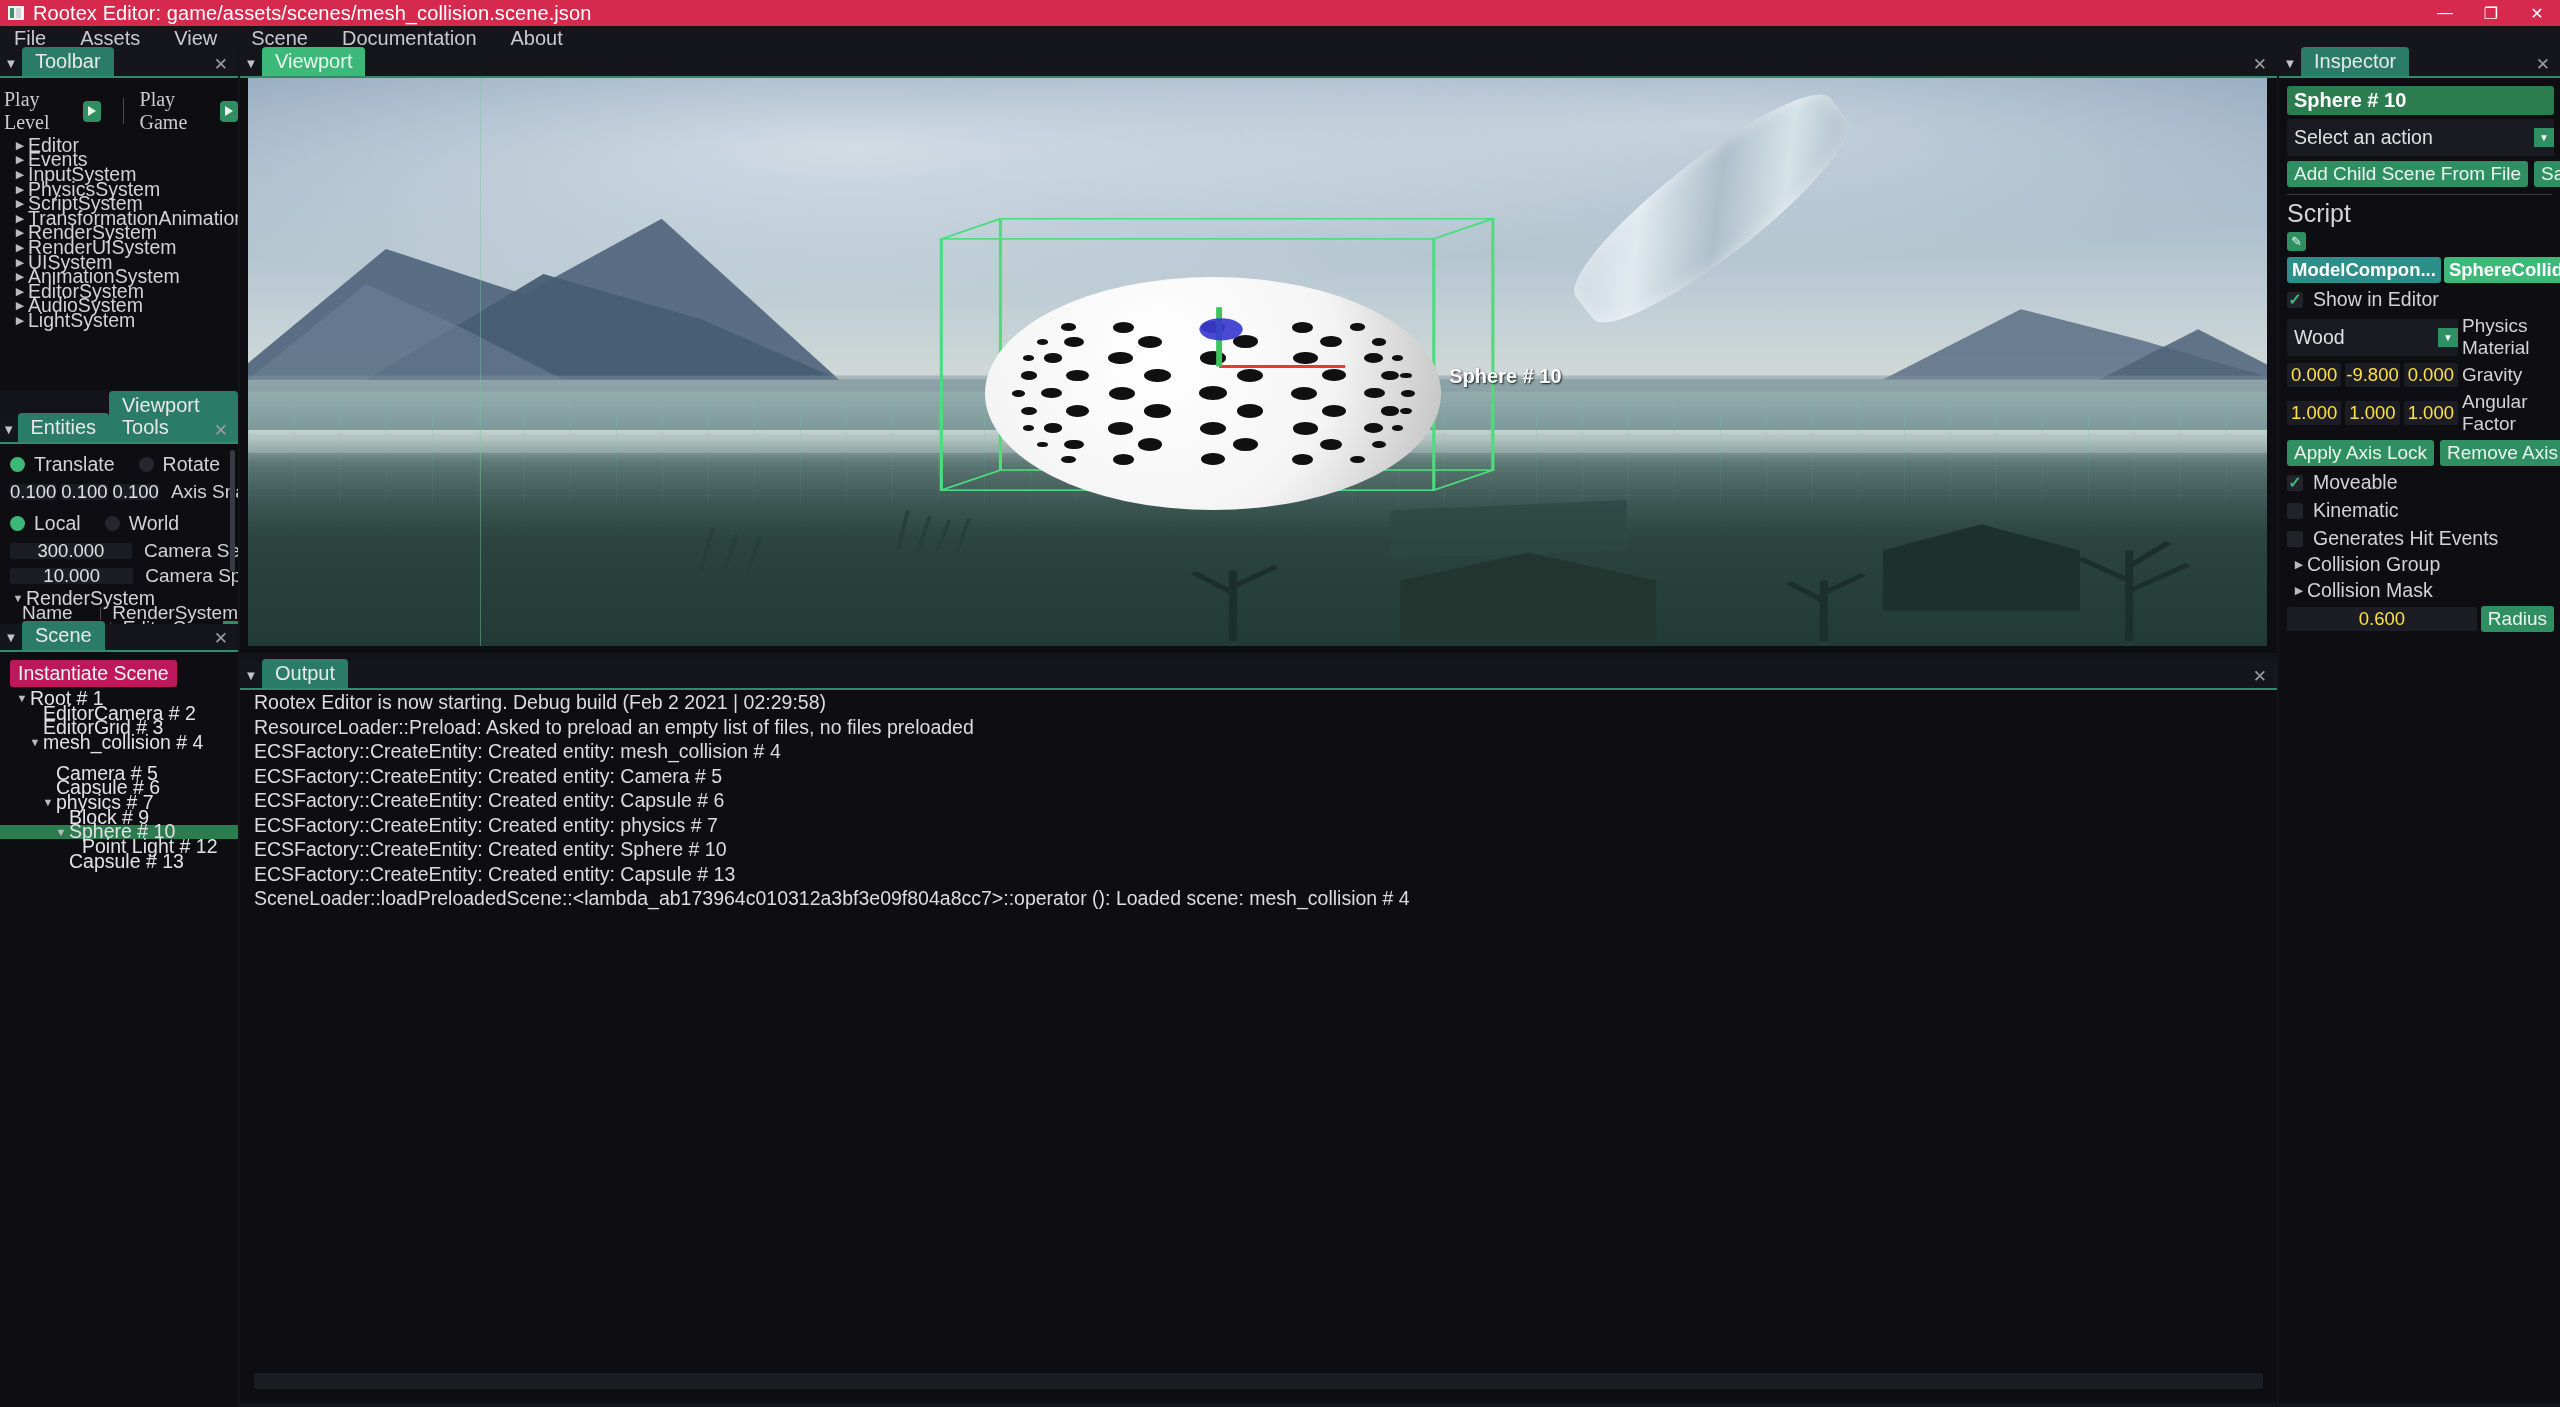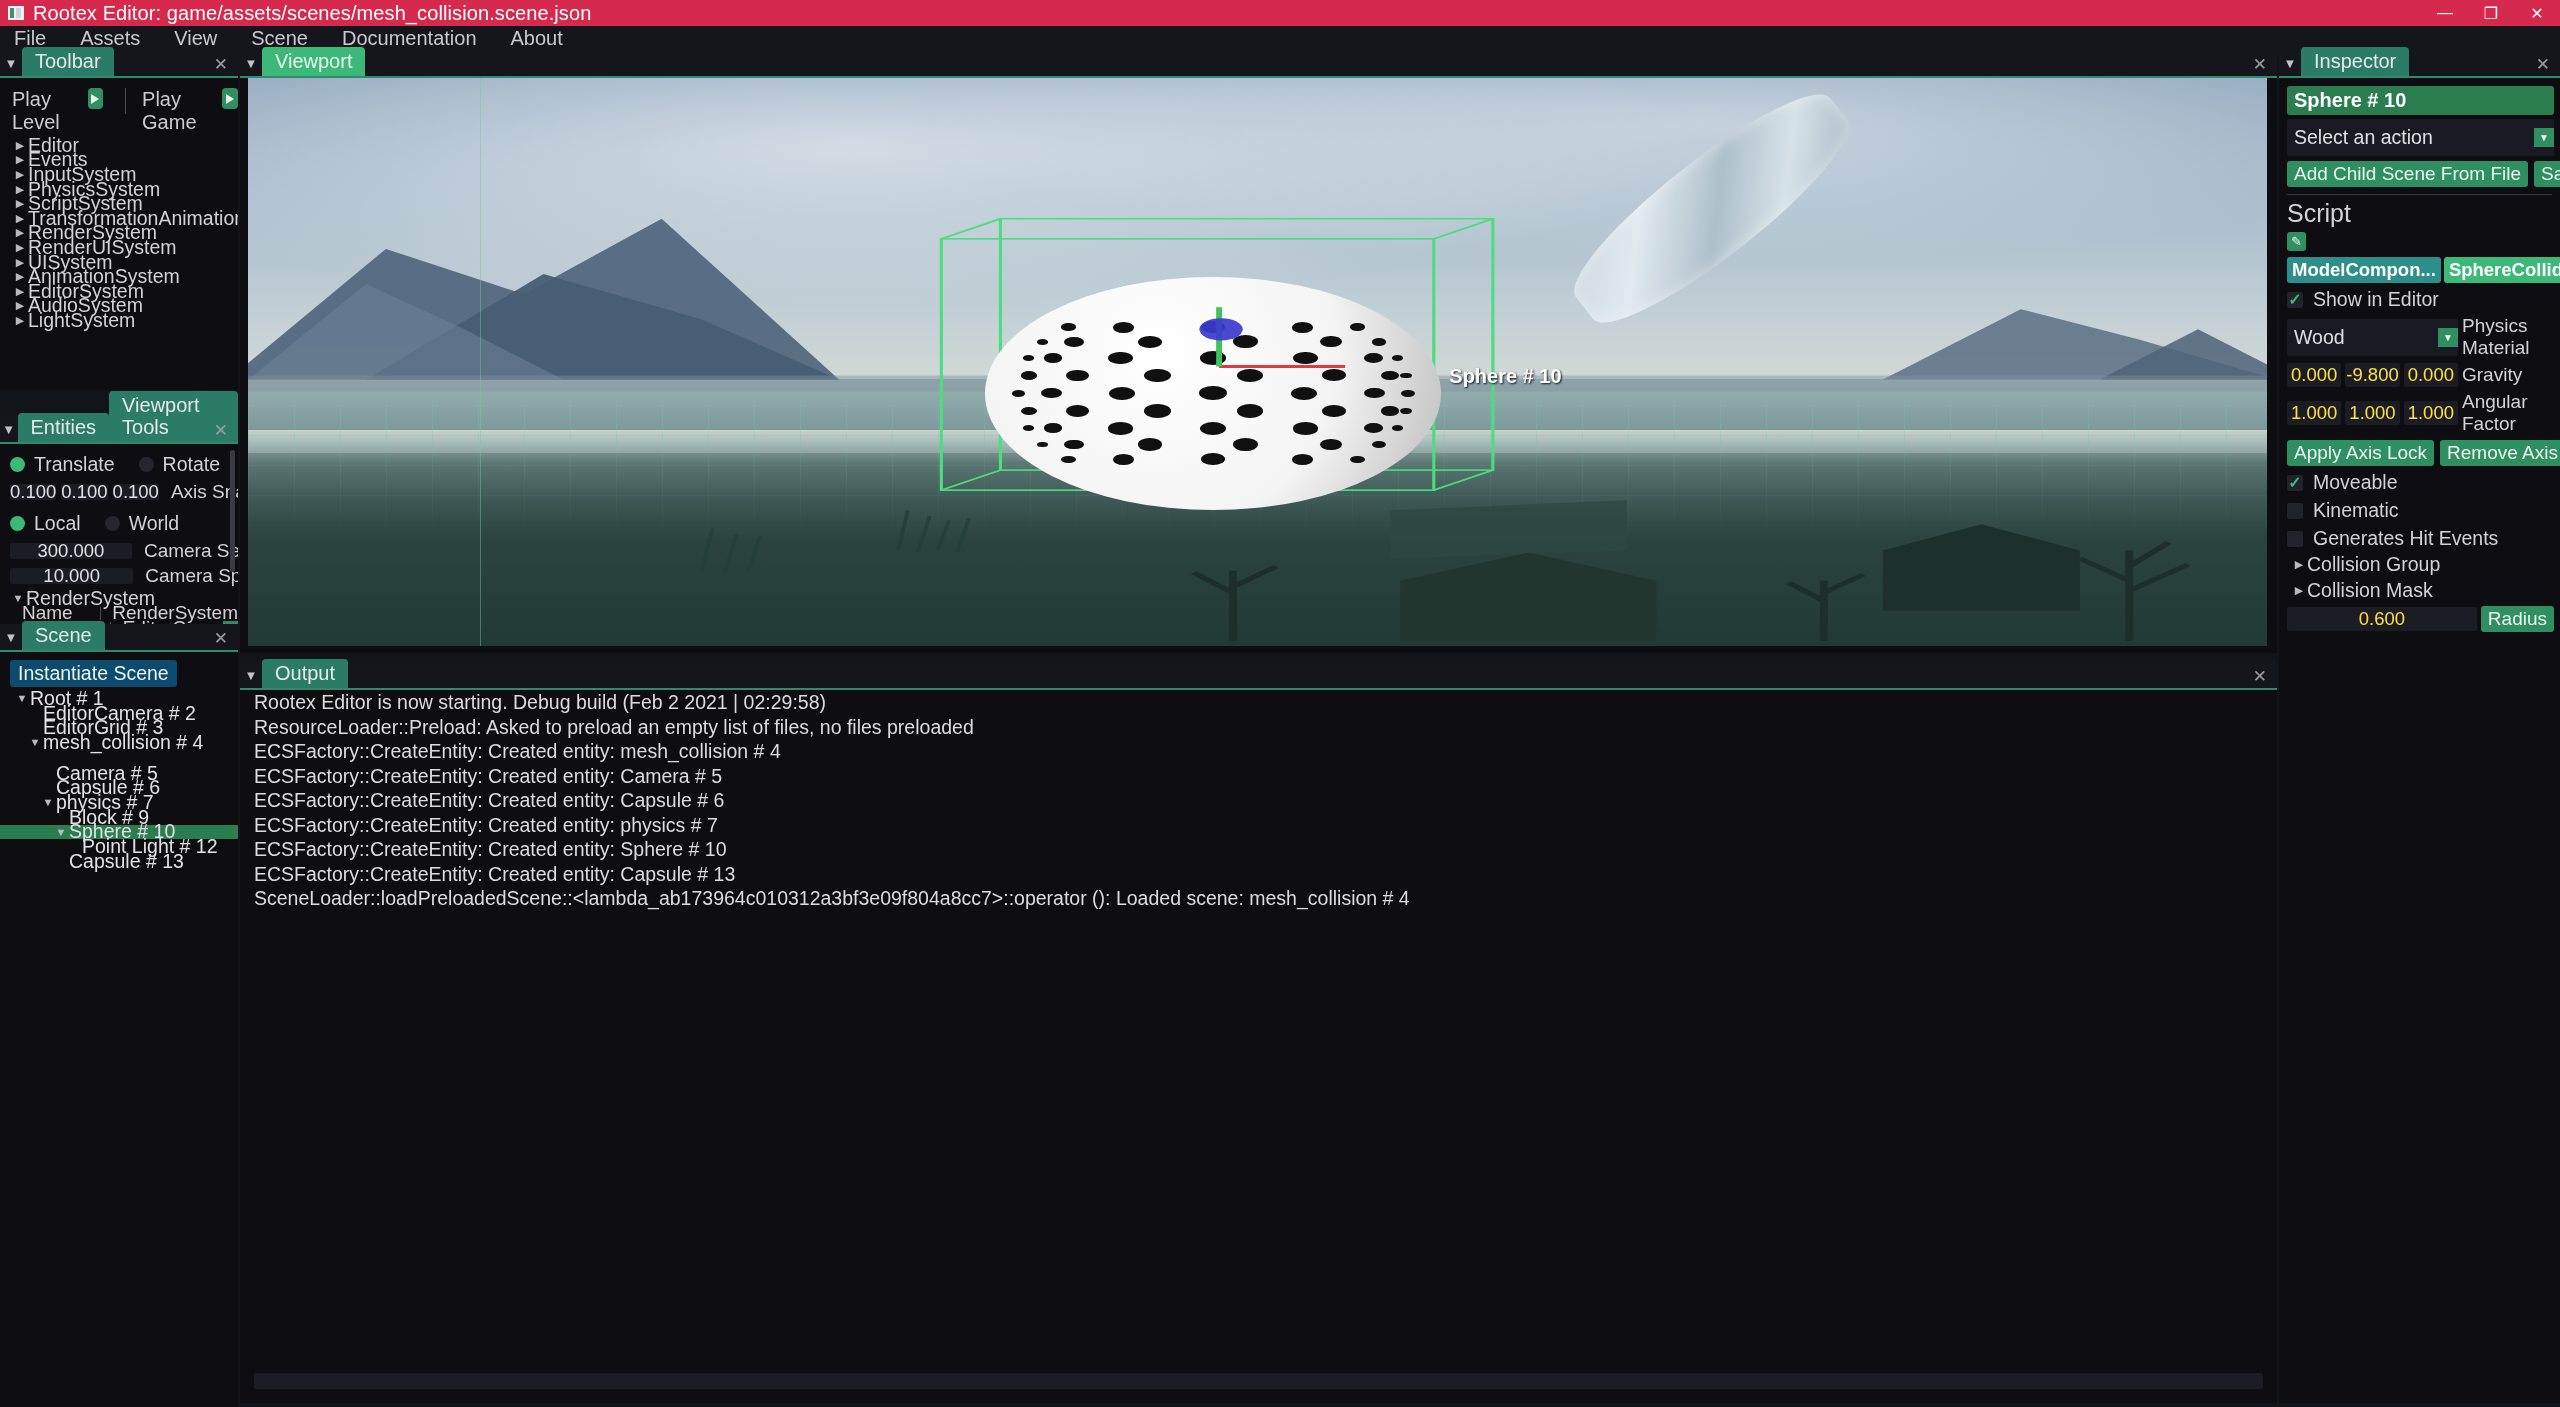--- a/index.html
+++ b/index.html
@@ -52,21 +52,21 @@
   }
   .tab.accent { background: #3cb878; color: #e9f7ef; }
   .tab.inactive { background: #2a7c67; }
   .panel-x {
     position: absolute; right: 10px; top: 4px; color: #9a9aa2; font-size: 17px;
   }
   .panel-body { position: absolute; top: 28px; left: 0; right: 0; bottom: 0; overflow: hidden; }
 
   
   #toolbar-panel { left: 0; top: 0; width: 238px; height: 340px; }
-  .play-row { display: flex; align-items: flex-start; padding: 10px 0 4px 12px; }
+  .play-row { display: flex; align-items: center; padding: 10px 0 4px 4px; font-family: Liberation Serif, serif; }
   .play-label { font-size: 20px; color: #cbcbd1; }
   .play-btn {
     width: 23px; height: 21px; background: #2f8f63; border-radius: 4px;
     margin-left: 12px; display: flex; align-items: center; justify-content: center;
   }
   .play-btn span {
     width: 0; height: 0; border-left: 8px solid #eaf5ee;
     border-top: 5px solid transparent; border-bottom: 5px solid transparent;
   }
   .vdiv { width: 1px; height: 26px; background: #4a4a55; margin: 0 16px 0 22px; }
@@ -106,21 +106,21 @@
     align-items: center; justify-content: center; color: #e8f6ee; font-size: 9px;
   }
   .scrollbar-v {
     position: absolute; right: 3px; top: 6px; width: 5px; height: 122px;
     background: #3a3a45; border-radius: 3px;
   }
 
   
   #scene-panel { left: 0; top: 574px; width: 238px; height: 783px; }
   .inst-btn {
-    display: inline-block; margin: 8px 0 4px 10px; background: #0c4a6e;
+    display: inline-block; margin: 8px 0 4px 10px; background: #be185d;
     color: #eaf5ee; font-size: 19.5px; padding: 2px 8px; border-radius: 3px;
   }
   .scene-row {
     display: flex; align-items: center; height: 14.7px; font-size: 19.5px;
     color: #e2e2e6; white-space: nowrap;
   }
   .scene-row.sel { background: #2b7d4f; }
 
   
   #viewport-panel { left: 240px; top: 0; right: 283px; height: 603px; }

